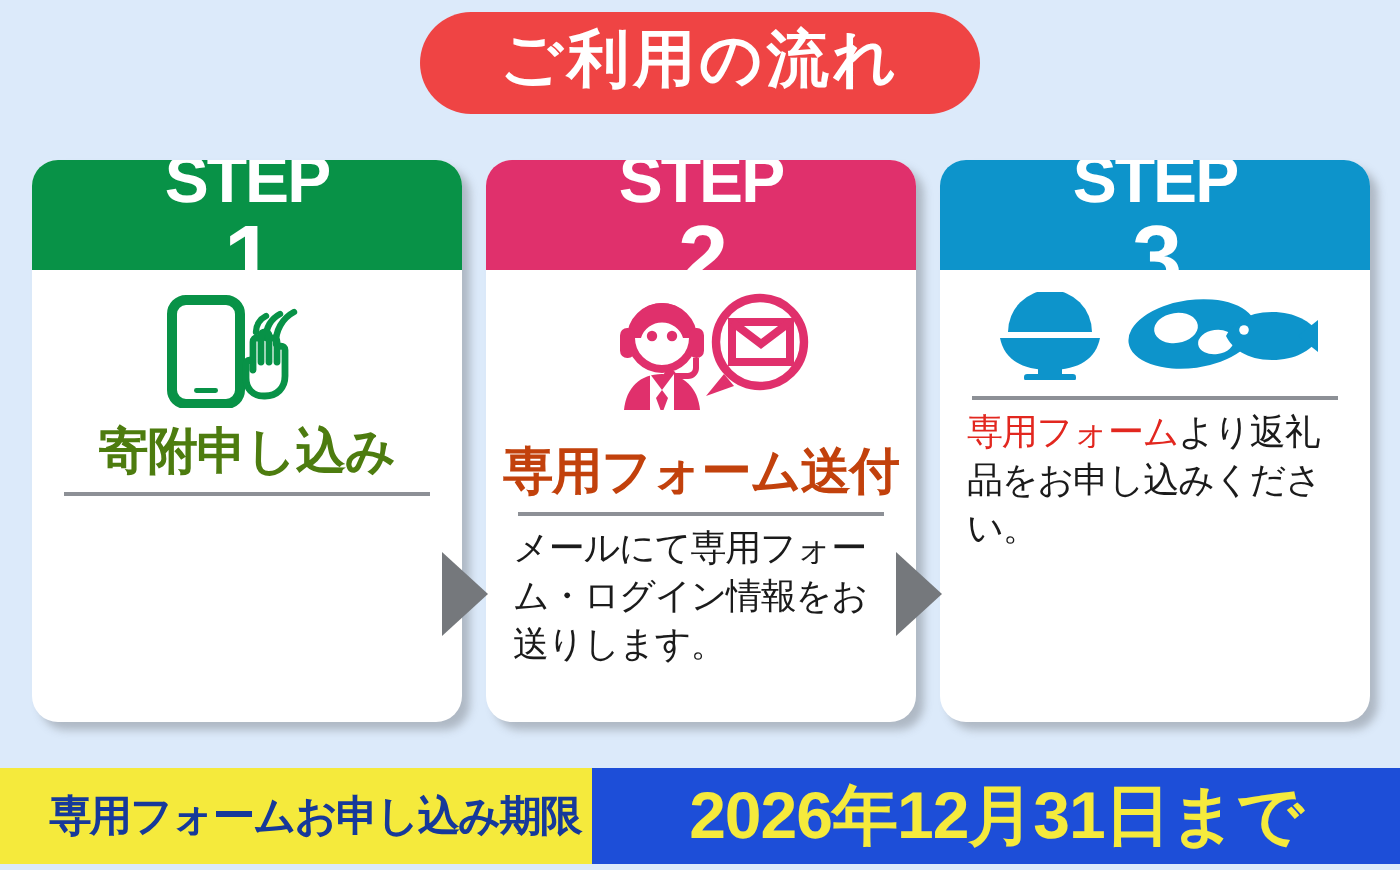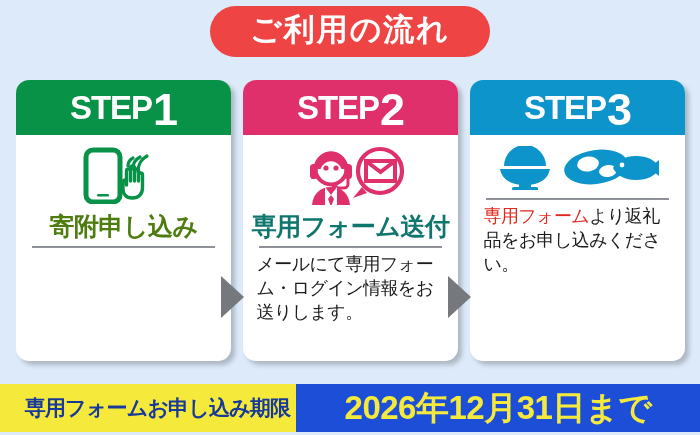--- a/index.html
+++ b/index.html
@@ -45,20 +45,21 @@
   .card.c1 { left:16px; }
   .card.c2 { left:243px; }
   .card.c3 { left:470px; }
 
   .card-head {
     height:55px;
     display:flex;
     align-items:center;
     justify-content:center;
     color:#ffffff;
+    flex-direction:column;
   }
   .c1 .card-head { background:#089247; }
   .c2 .card-head { background:#e0306c; }
   .c3 .card-head { background:#0d94cb; }
 
   .step-word {
     font-size:33px; font-weight:bold; letter-spacing:-1px;
   }
   .step-num {
     font-size:45px; font-weight:bold; line-height:0.8;
@@ -81,21 +82,21 @@
 
   .card-title {
     font-size:25px;
     font-weight:bold;
     line-height:1.08;
     text-align:center;
     letter-spacing:-0.5px;
     white-space:nowrap;
   }
   .c1 .card-title { color:#4d7c0f; margin-top:7px; }
-  .c2 .card-title { color:#0f766e; margin-top:7px; }
+  .c2 .card-title { color:#c2410c; margin-top:17px; }
   .c3 .card-title { color:#0d94cb; margin-top:2px; font-size:24px; }
 
   .divider {
     width:183px;
     height:2px;
     background:#8d9096;
     margin:6px 0 5px 0;
   }
 
   .card-desc {

